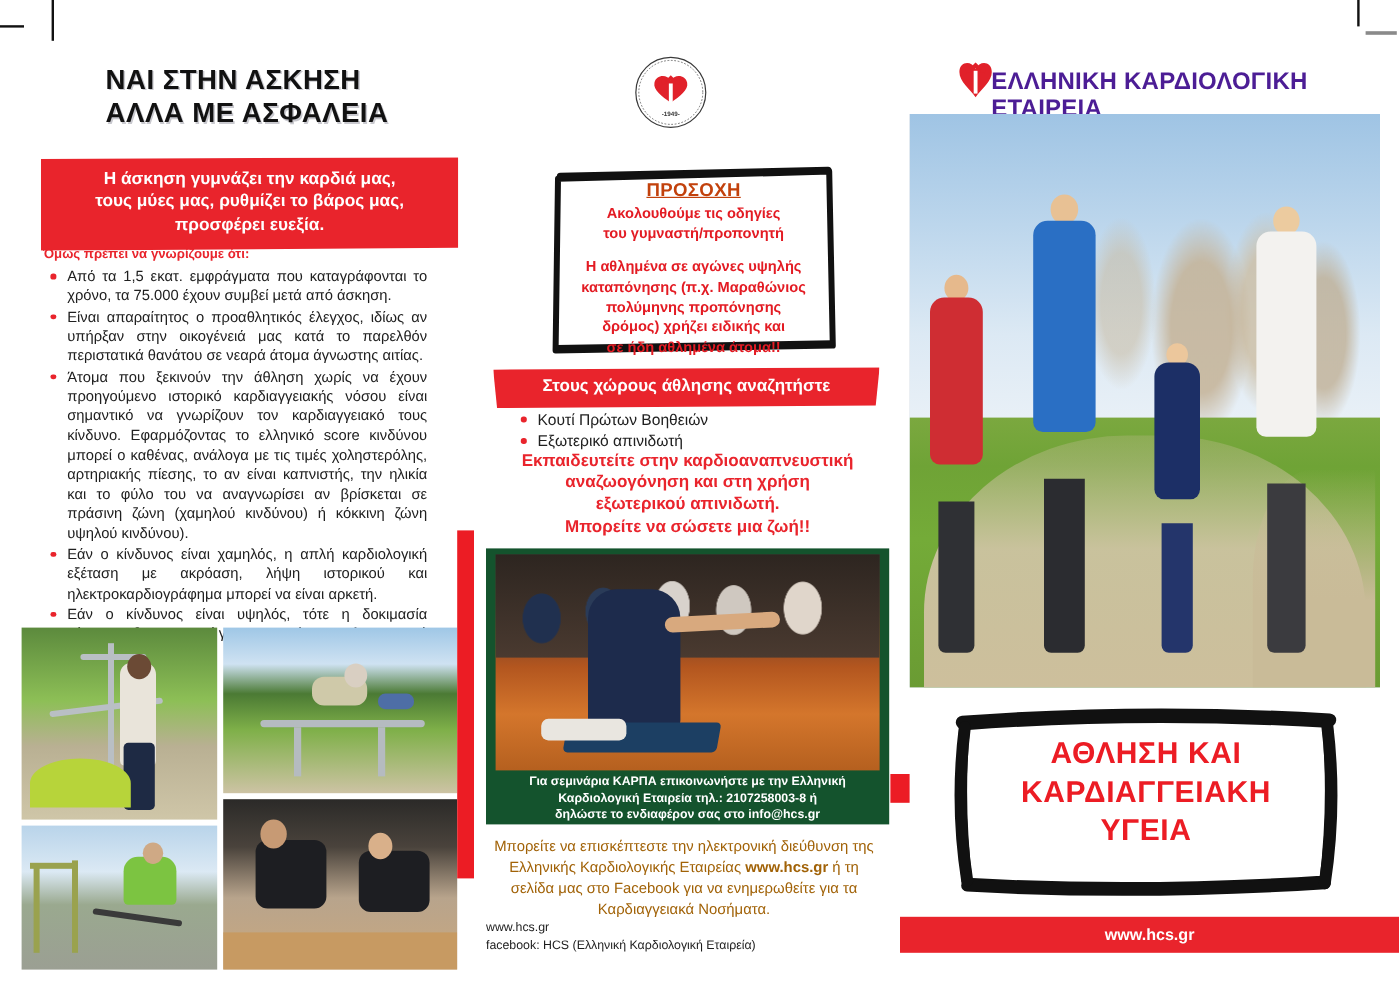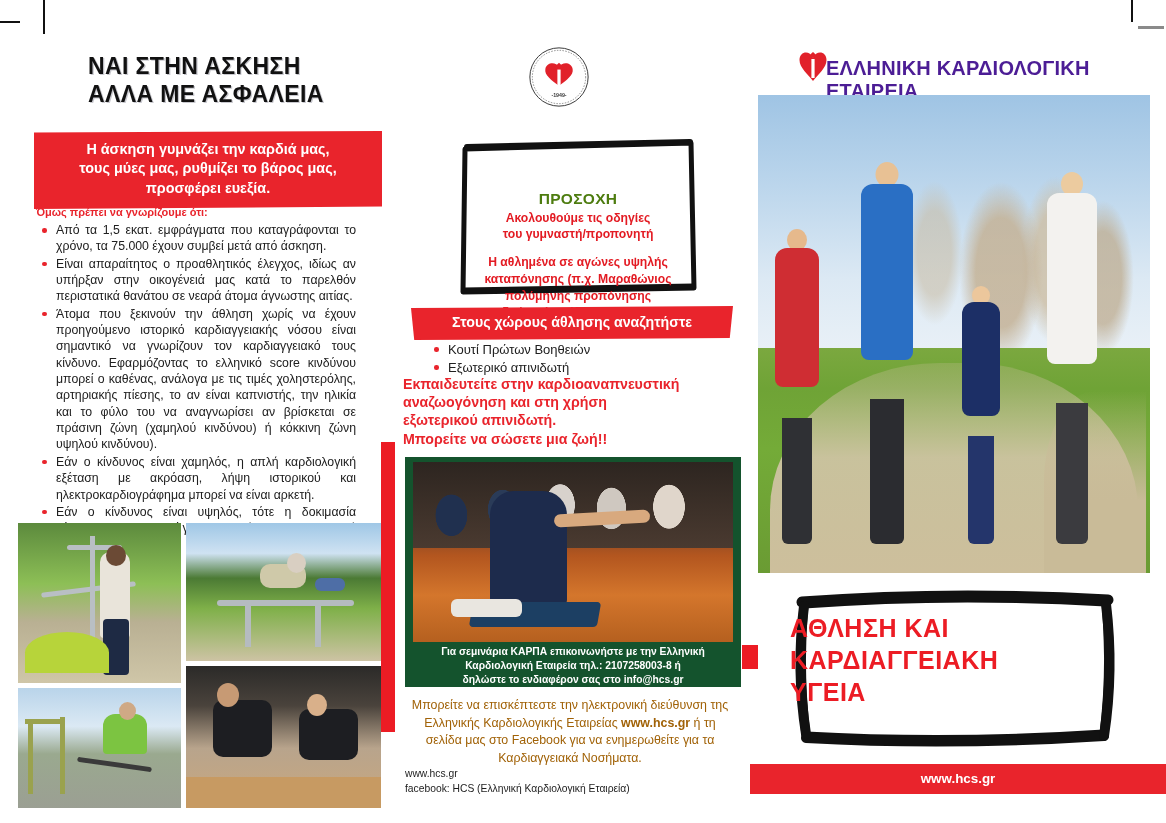--- a/index.html
+++ b/index.html
@@ -202,21 +202,21 @@
     </svg>
   </div>
 
   <div class="abs" style="left:64px;top:138px;width:238px;height:158px;">
     <svg viewBox="0 0 238 158" width="238" height="158" style="position:absolute;left:0;top:0;" aria-hidden="true">
       <path d="M6 11 L232 5 L235 150 L4 154 Z" fill="#ffffff" stroke="#111" stroke-width="5" stroke-linejoin="round"></path>
       <path d="M8 9 L231 4" stroke="#111" stroke-width="6" fill="none" stroke-linecap="round"></path>
       <path d="M5 152 L234 148" stroke="#111" stroke-width="5" fill="none" stroke-linecap="round"></path>
     </svg>
     <div class="abs" style="left:0;top:12px;width:238px;text-align:center;">
-      <div style="color:#4d7c0f;font-weight:bold;font-size:15.5px;letter-spacing:.3px;margin-top:40px;">ΠΡΟΣΟΧΗ</div>
+      <div style="color:#c2410c;font-weight:bold;font-size:15.5px;text-decoration:underline;letter-spacing:.3px;">ΠΡΟΣΟΧΗ</div>
       <div style="color:#e31b23;font-weight:bold;font-size:12.2px;line-height:1.35;margin-top:2px;">
         <div>Ακολουθούμε τις οδηγίες</div>
         <div>του γυμναστή/προπονητή</div>
       </div>
       <div style="color:#e31b23;font-weight:bold;font-size:12.2px;line-height:1.38;margin-top:11px;">
         <div>Η αθλημένα σε αγώνες υψηλής</div>
         <div>καταπόνησης (π.χ. Μαραθώνιος</div>
         <div>πολύμηνης προπόνησης</div>
         <div>δρόμος) χρήζει ειδικής και</div>
         <div>σε ήδη αθλημένα άτομα!!</div>
@@ -225,21 +225,21 @@
   </div>
 
   <div class="abs redband" style="left:16px;top:306px;width:322px;padding:7px 0 8px;font-size:14.2px;
               clip-path:polygon(0 6%,100% 0,99% 94%,1% 100%);">Στους χώρους άθλησης αναζητήστε</div>
 
   <ul class="bullets abs" style="left:33px;top:341px;width:300px;">
     <li style="font-size:13px;">Κουτί Πρώτων Βοηθειών</li>
     <li style="font-size:13px;">Εξωτερικό απινιδωτή</li>
   </ul>
 
-  <div class="abs" style="left:8px;top:375px;width:340px;color:#e9242c;font-weight:bold;font-size:14.2px;line-height:1.28;">
+  <div class="abs" style="left:8px;top:375px;width:340px;text-align:center;color:#e9242c;font-weight:bold;font-size:14.2px;line-height:1.28;">
     <div>Εκπαιδευτείτε στην καρδιοαναπνευστική</div>
     <div>αναζωογόνηση και στη χρήση</div>
     <div>εξωτερικού απινιδωτή.</div>
     <div>Μπορείτε να σώσετε μια ζωή!!</div>
   </div>
 
   <div class="abs" style="left:10px;top:457px;width:336px;height:230px;background:#14532d;">
     <div class="photo" id="photo-cpr" style="left:8px;top:5px;width:320px;height:180px;">
       <div class="crowd"></div>
       <div class="instructor"></div>
@@ -308,21 +308,21 @@
   <div class="abs" style="left:-8px;top:645px;width:16px;height:24px;background:#ec1c24;"></div>
 
   <div class="abs" style="left:40px;top:588px;width:330px;height:160px;">
     <svg viewBox="0 0 330 160" width="330" height="160" style="position:absolute;left:0;top:0;" aria-hidden="true">
       <path d="M14 16 Q160 5 316 14 Q322 80 314 146 Q160 156 16 148 Q8 80 14 16 Z" fill="#ffffff" stroke="#111" stroke-width="9" stroke-linejoin="round"></path>
       <path d="M12 14 Q160 3 318 12" stroke="#111" stroke-width="11" fill="none" stroke-linecap="round"></path>
       <path d="M16 150 Q160 158 314 148" stroke="#111" stroke-width="10" fill="none" stroke-linecap="round"></path>
       <path d="M14 18 Q6 82 16 146" stroke="#111" stroke-width="10" fill="none" stroke-linecap="round"></path>
       <path d="M316 16 Q324 82 314 148" stroke="#111" stroke-width="10" fill="none" stroke-linecap="round"></path>
     </svg>
-    <div class="abs" style="left:0;top:24px;width:330px;
+    <div class="abs" style="left:0;top:24px;width:330px;text-align:center;
                             color:#ec1c24;font-weight:bold;font-size:25px;line-height:1.28;letter-spacing:.5px;">
       <div>ΑΘΛΗΣΗ ΚΑΙ</div>
       <div>ΚΑΡΔΙΑΓΓΕΙΑΚΗ</div>
       <div>ΥΓΕΙΑ</div>
     </div>
   </div>
 
   <div class="abs redband" style="left:0;top:764px;width:416px;height:30px;line-height:30px;font-size:13.4px;">
     <span>www.hcs.gr</span>
   </div>

